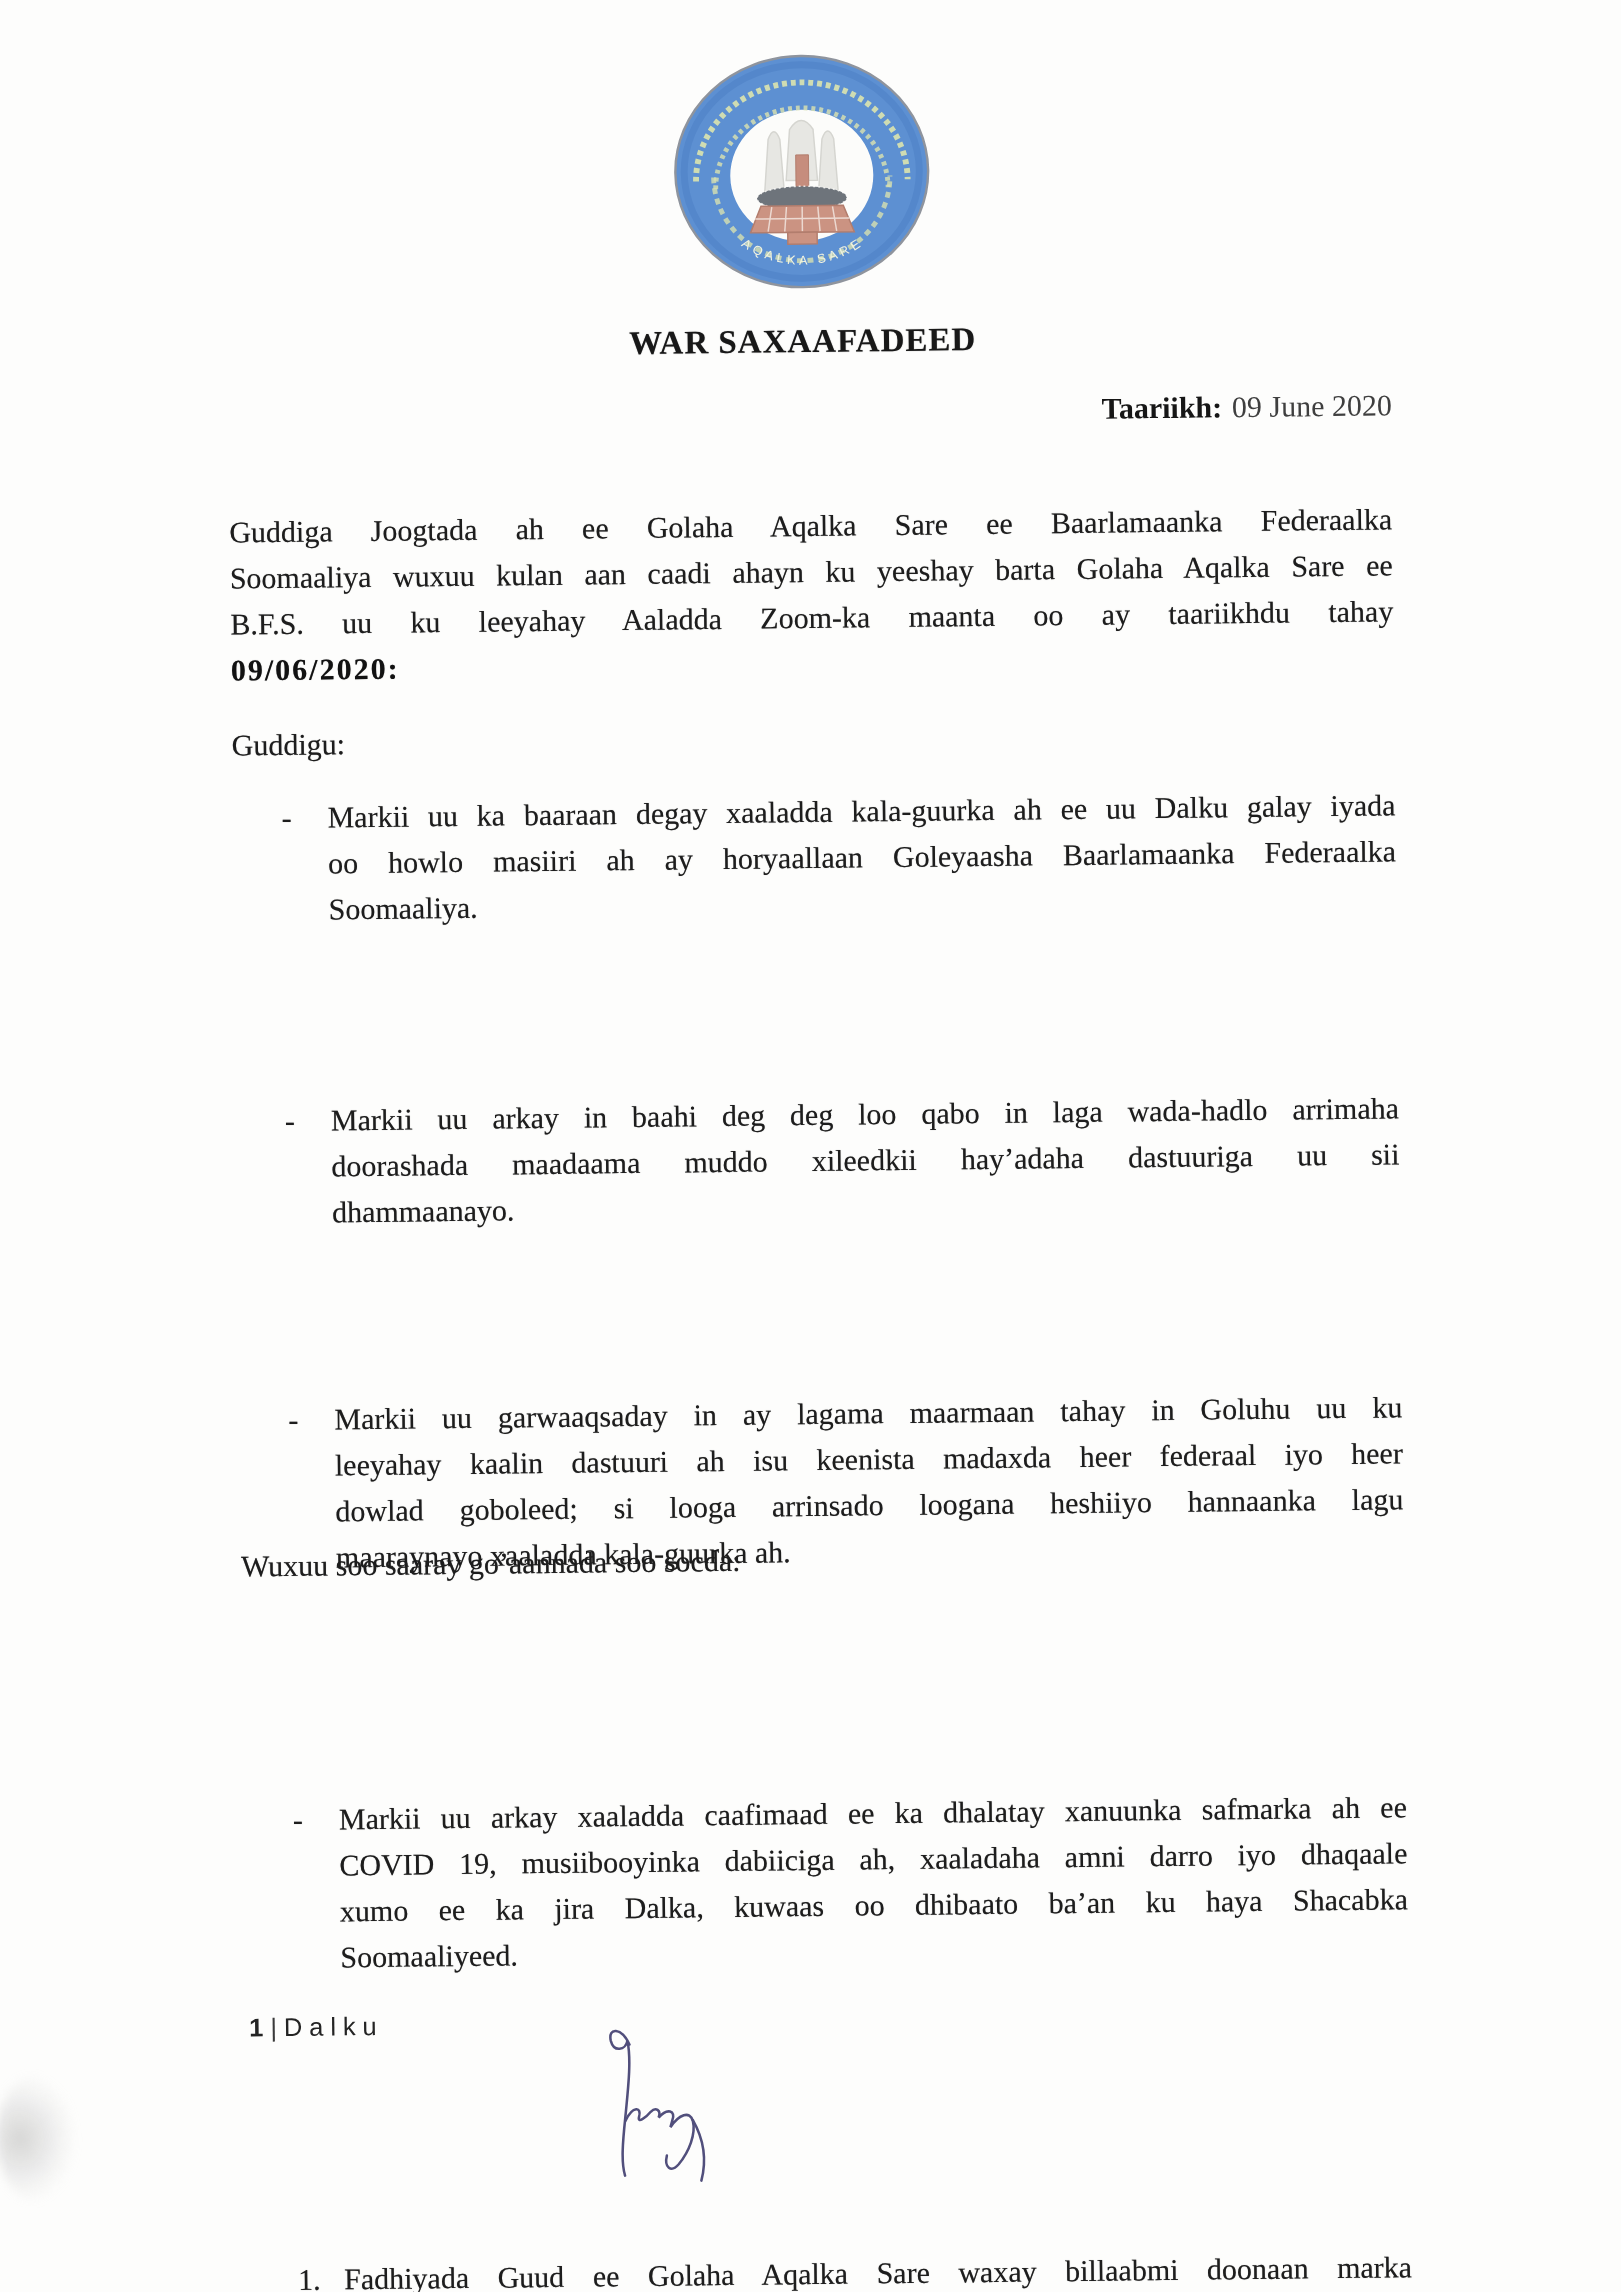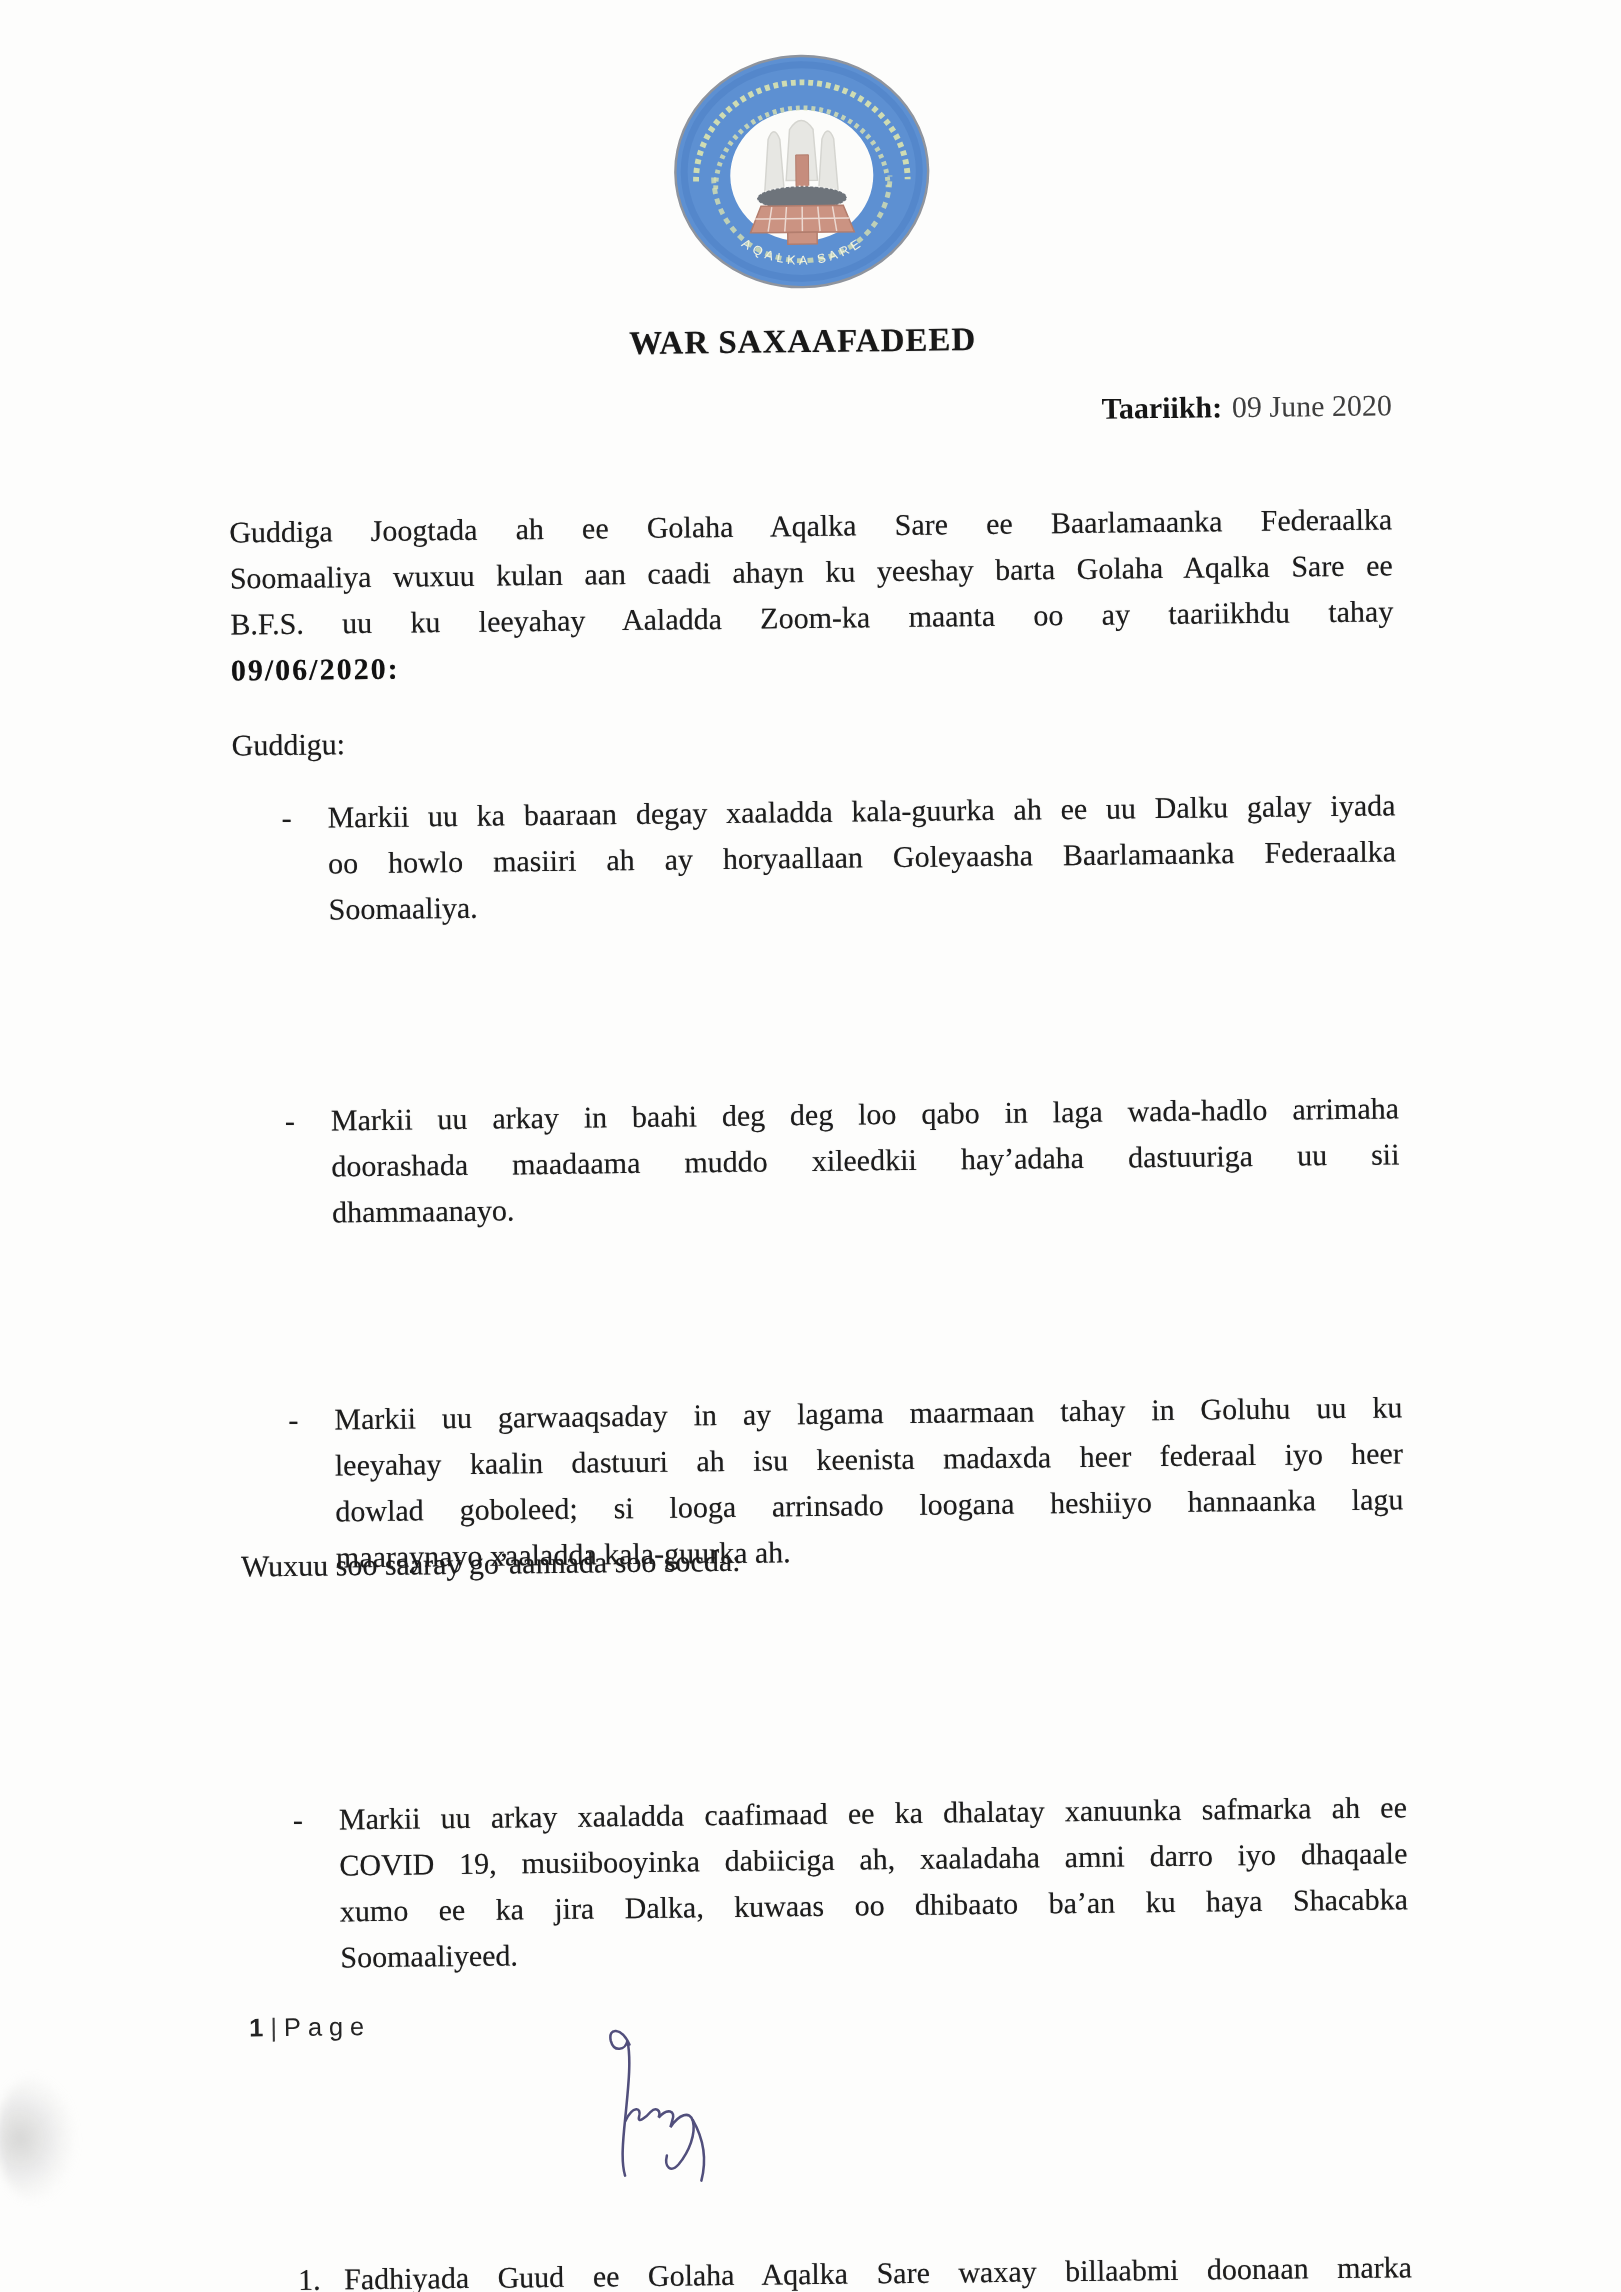--- a/index.html
+++ b/index.html
@@ -137,21 +137,21 @@
     </div>
 
     <div class="abs indent-block li" style="top:1607px">
       <span class="marker">1.</span>
       <div class="line just">Fadhiyada Guud ee Golaha Aqalka Sare waxay billaabmi doonaan marka</div>
       <div class="line just">Guddoonka Labada Aqal ee BFS ay ka wada-hadlaan sida ay Golayaasha</div>
 
     </div>
 
     <div class="abs footer">
-      <span class="num">1</span><span class="sep">|</span><span class="pg">Page</span>
+      <span class="num">1</span><span class="sep">|</span><span class="pg">Dalku</span>
     </div>
 
     <div class="abs signature">
       <svg viewBox="0 0 190 180" width="186" height="176">
         <g fill="none" stroke="#434071" stroke-width="2.6" stroke-linecap="round" opacity="0.92">
           <path d="M52 26 C 44 8 30 8 33 22 C 36 34 48 32 50 22 C 54 42 50 72 47 100 C 44 126 42 146 46 160"></path>
           <path d="M47 104 C 55 88 64 90 61 100 C 59 107 68 101 73 95 C 78 90 84 93 81 101 C 90 91 99 94 95 104 L 93 111 C 102 98 113 94 116 105 C 119 118 112 136 101 149 C 93 158 86 152 89 140"></path>
           <path d="M116 104 C 126 122 130 144 124 166"></path>
         </g>
       </svg>

